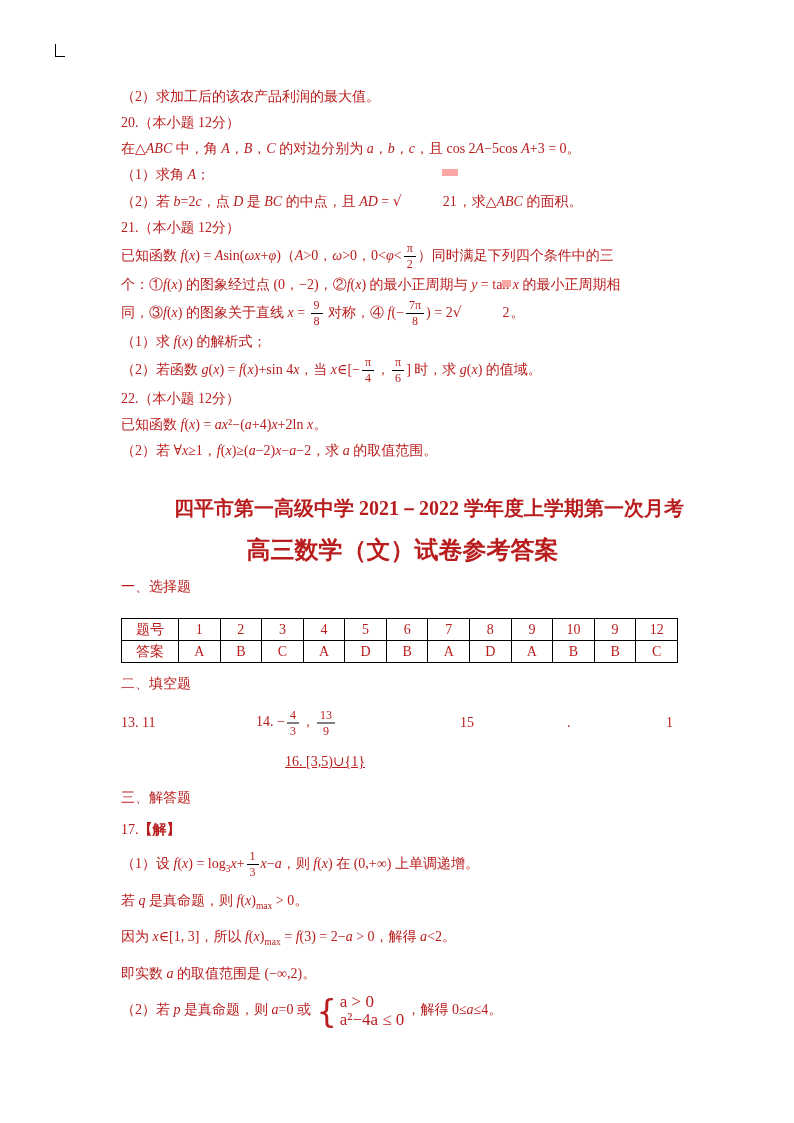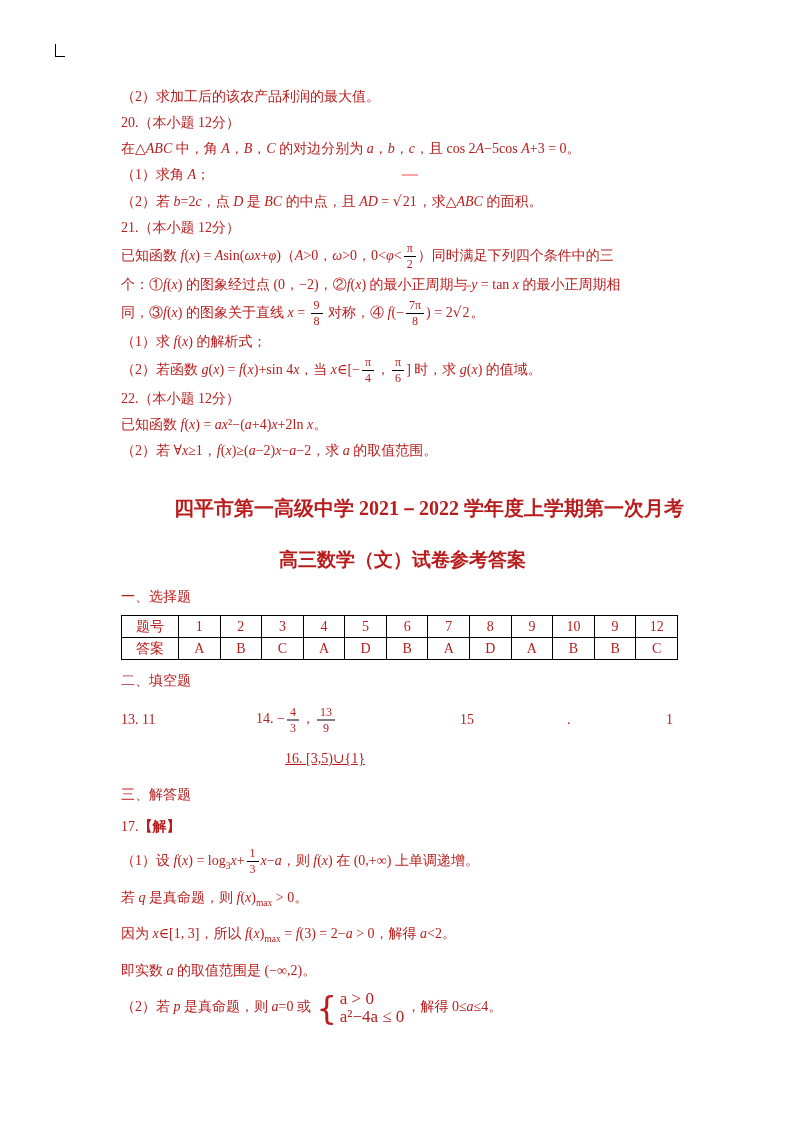--- a/index.html
+++ b/index.html
@@ -16,32 +16,32 @@
   i{font-style:italic;}
   b{font-weight:bold;}
   sub.msub{font-size:9.5px;}
   
   .frac{display:inline-block;vertical-align:middle;text-align:center;margin:0 2px;}
   .frac .num{display:block;font-size:12px;line-height:15px;border-bottom:1px solid #000;padding:0 3px;}
   .frac .den{display:block;font-size:12px;line-height:15px;padding:0 3px;}
   
   .sqrt{white-space:nowrap;}
   .sqrt .radical{font-family:"DejaVu Sans",sans-serif;}
-  .sqrt .radicand{border-top:2px solid #fca5a5;padding:18px 1px;}
+  .sqrt .radicand{border-top:7px solid #fca5a5;padding:18px 1px;margin-left:40px;}
   
   .cases{display:inline-flex;align-items:center;vertical-align:middle;margin:0 2px;}
   .cases-brace{font-size:32px;line-height:1;margin-right:3px;font-family:"DejaVu Sans",sans-serif;font-weight:400;}
   .cases-rows{display:inline-flex;flex-direction:column;text-align:left;}
   .cases-row{font-size:17px;line-height:18px;}
   
   .title1{font-size:20px;font-weight:bold;text-align:right;margin-top:28px;line-height:32px;}
-  .title2{font-size:19px;font-weight:bold;text-align:center;margin-top:20px;line-height:32px;}
+  .title2{font-size:24px;font-weight:bold;text-align:center;margin-top:10px;line-height:32px;}
   .sec-heading{margin-top:8px;}
   
-  .answer-table{border-collapse:collapse;margin-top:5px;width:557px;table-layout:fixed;}
+  .answer-table{border-collapse:collapse;margin-top:18px;width:557px;table-layout:fixed;}
   .answer-table td{border:1px solid #000;text-align:center;font-size:14px;height:21px;padding:0;}
   .answer-table td:first-child{width:56px;}
   
   .fill-row{position:relative;height:48px;margin-top:2px;font-size:14px;}
   .fill-row > span{position:absolute;top:50%;transform:translateY(-50%);white-space:nowrap;}
   .f13{left:0;} .f14{left:135px;} .f15{left:339px;} .fdot{left:446px;} .fval{left:545px;}
   .f16{margin-left:164px;line-height:30px;text-decoration:underline;}
   
   #solution-lines .line{margin-top:6px;}
 </style>

